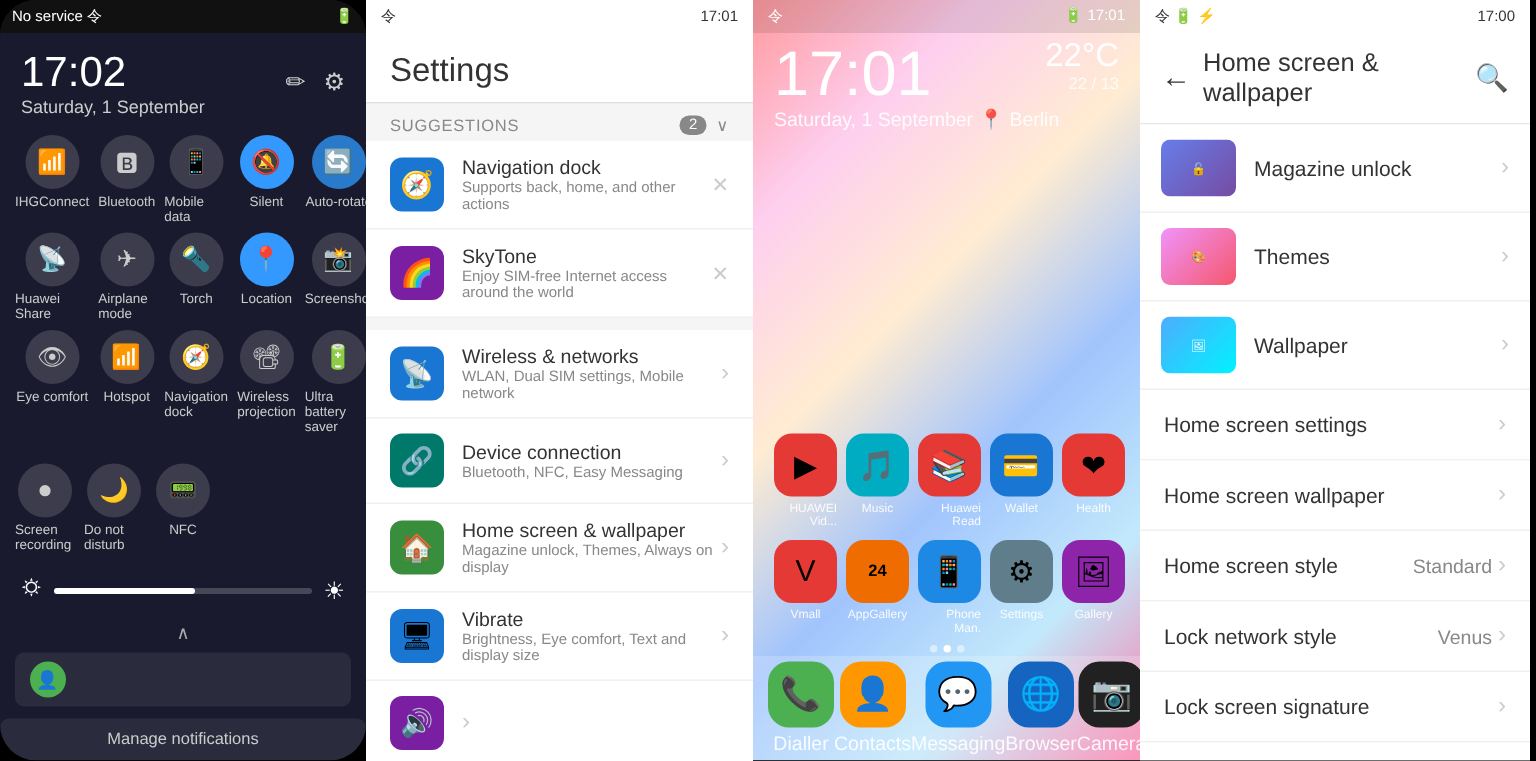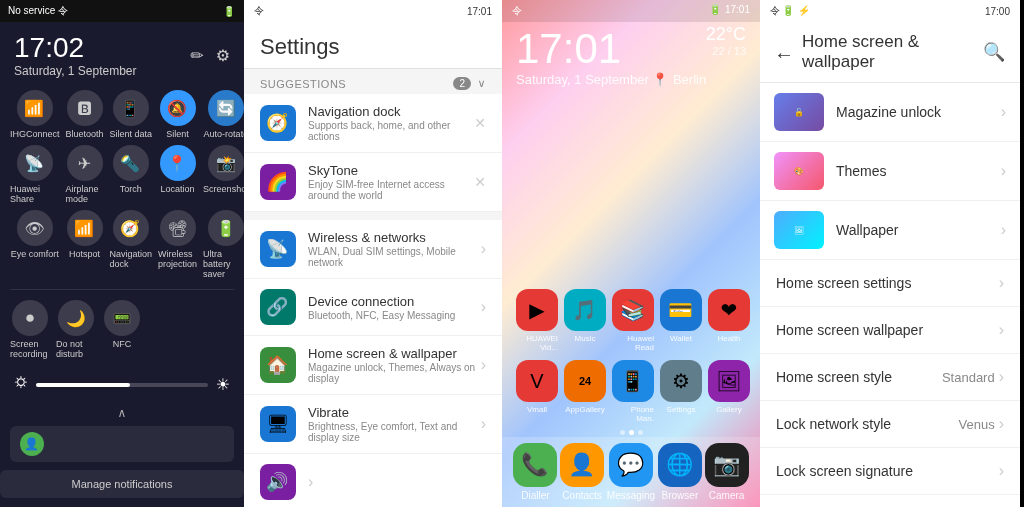--- a/index.html
+++ b/index.html
@@ -1,19 +1,19 @@
 <!DOCTYPE html>
 <html><head>
   <meta charset="utf-8">
   <style>
     * { box-sizing: border-box; margin: 0; padding: 0; }
     body { font-family: 'Arial', sans-serif; display: flex; width: 1024px; height: 507px; overflow: hidden; background: #000; }
 
     
-    .panel1 { width: 244px; height: 507px; background: #1a1a2e; color: #fff; display: flex; flex-direction: column; overflow: hidden; }
+    .panel1 { width: 244px; height: 507px; background: #1a1a2e; color: #fff; display: flex; flex-direction: column; overflow: hidden; border-radius: 24px; }
     .p1-statusbar { background: #111; display: flex; justify-content: space-between; align-items: center; padding: 4px 8px; font-size: 10px; }
     .p1-header { display: flex; justify-content: space-between; align-items: center; padding: 10px 14px 6px; }
     .p1-time { font-size: 28px; font-weight: 300; }
     .p1-date { font-size: 12px; color: #ccc; }
     .p1-header-icons { display: flex; gap: 12px; color: #ccc; font-size: 16px; }
     .p1-grid { display: grid; grid-template-columns: repeat(5, 1fr); gap: 6px; padding: 6px 10px; }
     .p1-tile { display: flex; flex-direction: column; align-items: center; gap: 3px; font-size: 9px; color: #ccc; }
     .p1-tile-icon { width: 36px; height: 36px; border-radius: 50%; background: rgba(255,255,255,0.15); display: flex; align-items: center; justify-content: center; font-size: 16px; }
     .p1-tile-icon.active { background: #3399ff; }
     .p1-tile-icon.active2 { background: #2a7acc; }
@@ -46,34 +46,34 @@
     .p2-divider-section { height: 8px; background: #f5f5f5; }
 
     
     .panel3 { width: 258px; height: 507px; position: relative; overflow: hidden; }
     .p3-bg { position: absolute; inset: 0; background: linear-gradient(135deg, #ff9a9e 0%, #fecfef 20%, #ffecd2 40%, #a1c4fd 60%, #c2e9fb 80%, #fd79a8 100%); }
     .p3-statusbar { position: absolute; top: 0; left: 0; right: 0; display: flex; justify-content: space-between; padding: 4px 10px; font-size: 10px; color: #fff; z-index: 10; background: rgba(0,0,0,0.1); }
     .p3-topbar { position: absolute; top: 20px; left: 0; right: 0; z-index: 10; padding: 8px 14px; }
     .p3-time-big { font-size: 42px; font-weight: 200; color: #fff; line-height: 1; }
     .p3-date-sub { font-size: 13px; color: rgba(255,255,255,0.9); margin-top: 2px; display: flex; align-items: center; gap: 4px; }
     .p3-weather { position: absolute; top: 24px; right: 14px; z-index: 10; text-align: right; color: #fff; }
-    .p3-weather-temp { font-size: 18px; }
+    .p3-weather-temp { font-size: 22px; }
     .p3-weather-range { font-size: 11px; opacity: 0.8; }
     .p3-apps { position: absolute; bottom: 80px; left: 0; right: 0; z-index: 10; }
     .p3-app-row { display: grid; grid-template-columns: repeat(5, 1fr); gap: 6px; padding: 4px 14px; }
     .p3-app-item { display: flex; flex-direction: column; align-items: center; gap: 3px; }
     .p3-app-ico { width: 42px; height: 42px; border-radius: 12px; display: flex; align-items: center; justify-content: center; font-size: 20px; }
     .p3-app-label { font-size: 8px; color: rgba(255,255,255,0.9); text-align: right; }
     .p3-dots { position: absolute; bottom: 72px; left: 0; right: 0; display: flex; justify-content: center; gap: 4px; z-index: 10; }
     .p3-dot { width: 5px; height: 5px; border-radius: 50%; background: rgba(255,255,255,0.5); }
     .p3-dot.active { background: #fff; }
     .p3-dock { position: absolute; bottom: 0; left: 0; right: 0; height: 70px; background: rgba(255,255,255,0.2); backdrop-filter: blur(10px); z-index: 10; display: flex; align-items: center; justify-content: space-around; padding: 0 10px; }
     .p3-dock-item { display: flex; flex-direction: column; align-items: center; gap: 3px; }
     .p3-dock-ico { width: 44px; height: 44px; border-radius: 14px; display: flex; align-items: center; justify-content: center; font-size: 22px; }
-    .p3-dock-label { font-size: 10px; color: rgba(255,255,255,0.9); }
+    .p3-dock-label { font-size: 13px; color: rgba(255,255,255,0.9); }
 
     
     .panel4 { width: 260px; height: 507px; background: #f5f5f5; display: flex; flex-direction: column; overflow: hidden; }
     .p4-statusbar { background: #fff; display: flex; justify-content: space-between; align-items: center; padding: 4px 10px; font-size: 10px; color: #333; }
     .p4-header { background: #fff; display: flex; align-items: center; justify-content: space-between; padding: 10px 14px; border-bottom: 1px solid #e8e8e8; }
     .p4-header-left { display: flex; align-items: center; gap: 8px; }
     .p4-back { font-size: 20px; color: #333; cursor: pointer; }
     .p4-header-title { font-size: 17px; font-weight: 500; color: #333; }
     .p4-search-icon { font-size: 18px; color: #333; }
     .p4-thumbnails { display: flex; flex-direction: column; background: #fff; }
@@ -120,21 +120,21 @@
     <div class="p1-tile">
       <div class="p1-tile-icon">📶</div>
       <span>IHGConnect</span>
     </div>
     <div class="p1-tile">
       <div class="p1-tile-icon">🅱</div>
       <span>Bluetooth</span>
     </div>
     <div class="p1-tile">
       <div class="p1-tile-icon">📱</div>
-      <span>Silent data</span>
+      <span>Mobile data</span>
     </div>
     <div class="p1-tile">
       <div class="p1-tile-icon active">🔕</div>
       <span>Silent</span>
     </div>
     <div class="p1-tile">
       <div class="p1-tile-icon active2">🔄</div>
       <span>Auto-rotate</span>
     </div>
     <div class="p1-tile">

